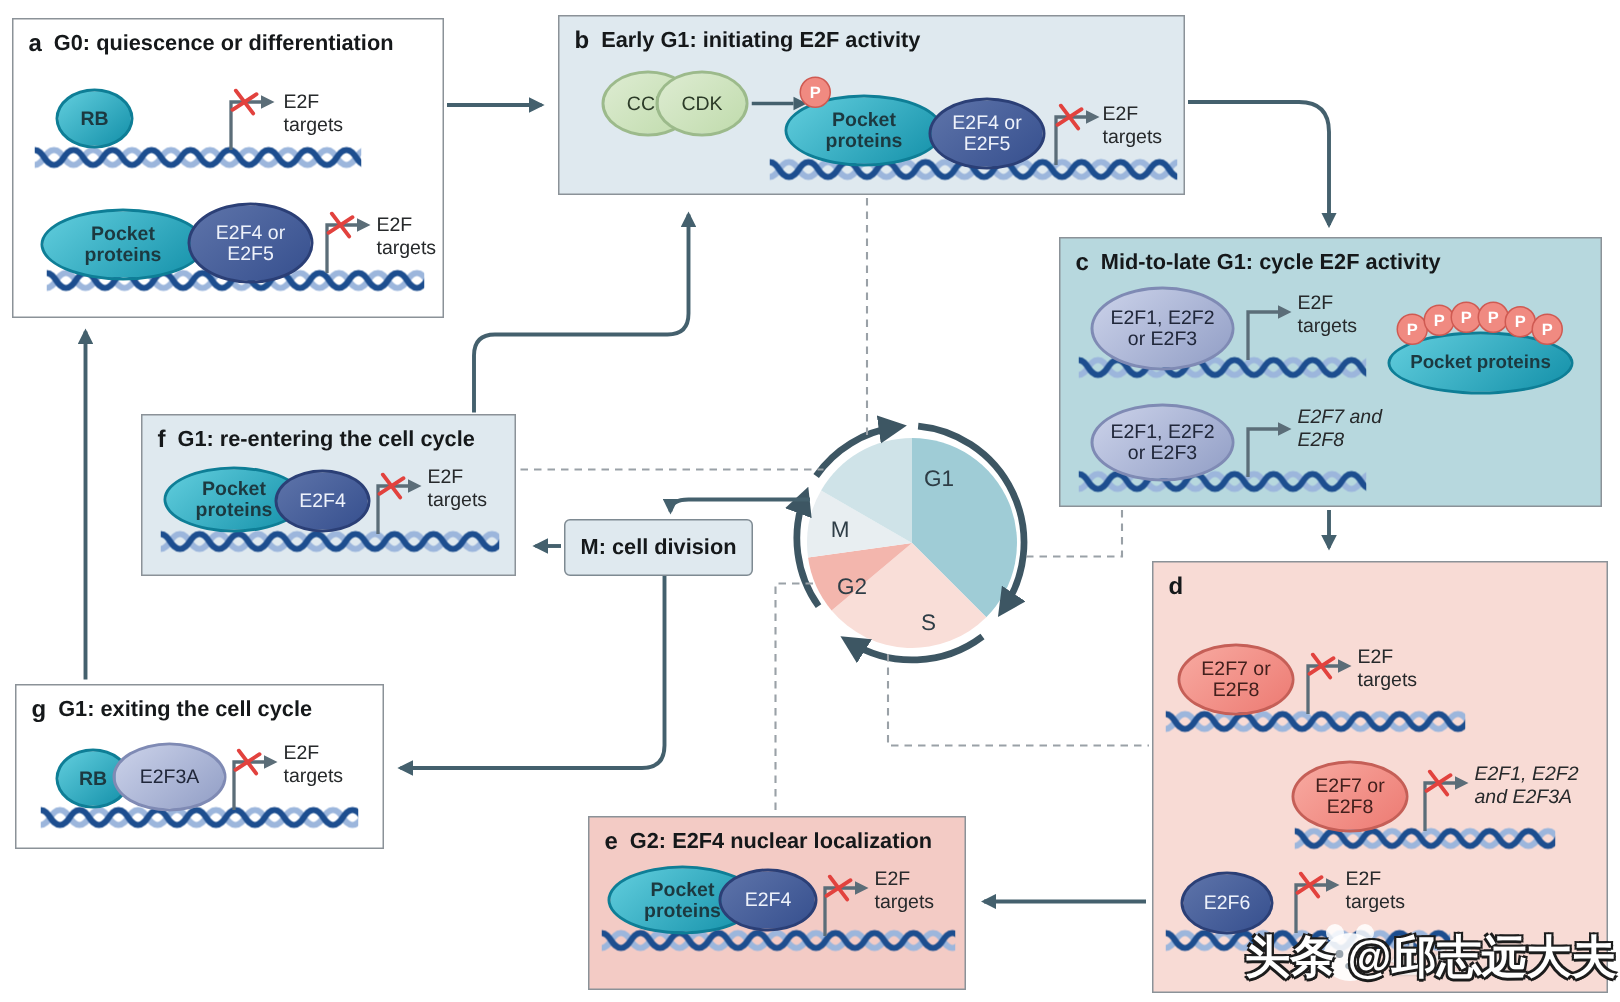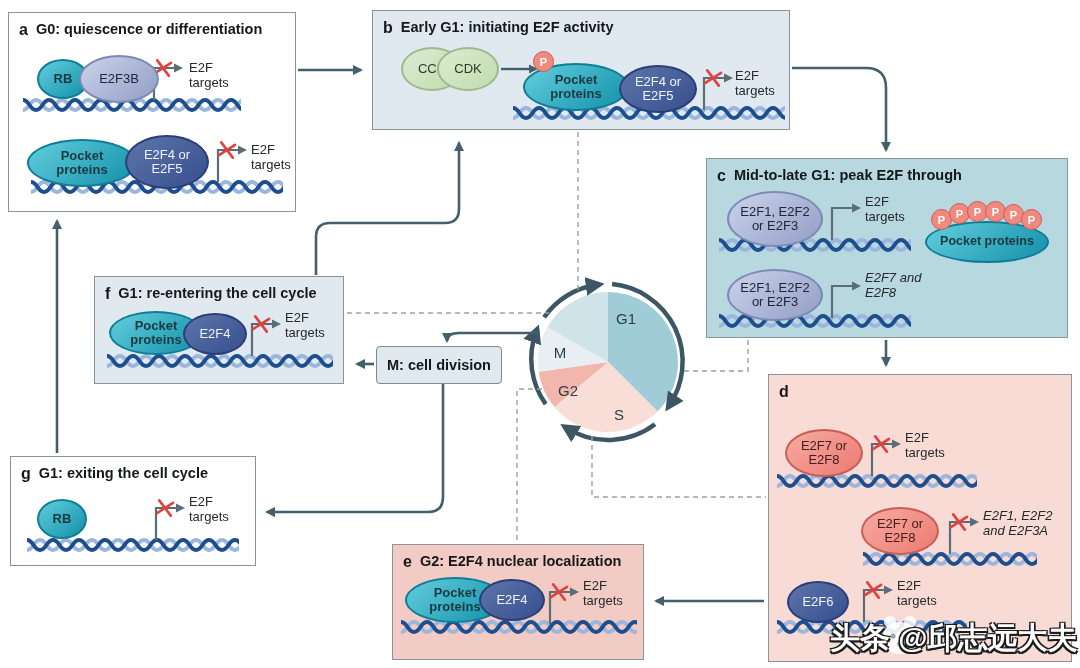--- a/index.html
+++ b/index.html
@@ -63,21 +63,20 @@
 
 <div class="panel white" style="left:8px;top:12px;width:288px;height:200px">
   <div class="ptitle">
     <span class="ptag">a</span>
     <span class="ttext">G0: quiescence or differentiation</span>
   </div>
   <svg class="dna" style="left:14px;top:84px" width="218" height="16">
         <rect width="100%" height="100%" fill="url(#dnaPat)"></rect>
       </svg>
   <div class="ell teal2" style="left:28px;top:46px;width:52px;height:40px">RB</div>
-  <div class="ell peri" style="left:70px;top:42px;width:80px;height:48px">E2F3B</div>
   <svg class="prom" style="left:142px;top:46px" width="34" height="42" viewBox="0 0 34 42">
     <path class="promline" d="M3,41 V9 H23"></path>
         <polygon class="promhead" points="23,4.5 32,9 23,13.5"></polygon>
     <g class="redx" transform="rotate(10 12 9)">
           <line x1="5" y1="2.5" x2="19" y2="15.5"></line>
           <line x1="19" y1="2.5" x2="5" y2="15.5"></line>
         </g>
   </svg>
   <div class="out" style="left:180px;top:48px">E2F targets</div>
   <svg class="dna" style="left:22px;top:166px" width="252" height="16">
@@ -120,21 +119,21 @@
           <line x1="5" y1="2.5" x2="19" y2="15.5"></line>
           <line x1="19" y1="2.5" x2="5" y2="15.5"></line>
         </g>
   </svg>
   <div class="out" style="left:362px;top:58px">E2F targets</div>
 </div>
 
 <div class="panel teal" style="left:706px;top:158px;width:362px;height:180px">
   <div class="ptitle">
     <span class="ptag">c</span>
-    <span class="ttext">Mid-to-late G1: peak E2F through</span>
+    <span class="ttext">Mid-to-late G1: cycle E2F activity</span>
   </div>
   <svg class="dna" style="left:12px;top:78px" width="192" height="16">
         <rect width="100%" height="100%" fill="url(#dnaPat)"></rect>
       </svg>
   <div class="ell peri" style="left:20px;top:32px;width:96px;height:56px">E2F1, E2F2 or E2F3</div>
   <svg class="prom" style="left:122px;top:40px" width="34" height="42" viewBox="0 0 34 42">
     <path class="promline" d="M3,41 V9 H23"></path>
         <polygon class="promhead" points="23,4.5 32,9 23,13.5"></polygon>
   </svg>
   <div class="out" style="left:158px;top:36px">E2F targets</div>
@@ -245,20 +244,21 @@
 
 <div class="panel white" style="left:10px;top:456px;width:246px;height:110px">
   <div class="ptitle">
     <span class="ptag">g</span>
     <span class="ttext">G1: exiting the cell cycle</span>
   </div>
   <svg class="dna" style="left:16px;top:80px" width="212" height="16">
         <rect width="100%" height="100%" fill="url(#dnaPat)"></rect>
       </svg>
   <div class="ell teal2" style="left:26px;top:42px;width:50px;height:40px">RB</div>
+  <div class="ell peri" style="left:64px;top:38px;width:76px;height:46px">E2F3A</div>
   <svg class="prom" style="left:142px;top:42px" width="34" height="42" viewBox="0 0 34 42">
     <path class="promline" d="M3,41 V9 H23"></path>
         <polygon class="promhead" points="23,4.5 32,9 23,13.5"></polygon>
     <g class="redx" transform="rotate(10 12 9)">
           <line x1="5" y1="2.5" x2="19" y2="15.5"></line>
           <line x1="19" y1="2.5" x2="5" y2="15.5"></line>
         </g>
   </svg>
   <div class="out" style="left:178px;top:38px">E2F targets</div>
 </div>

